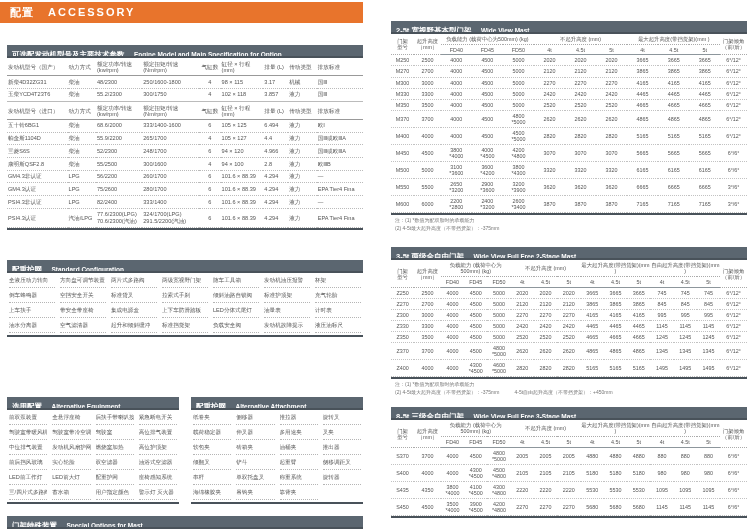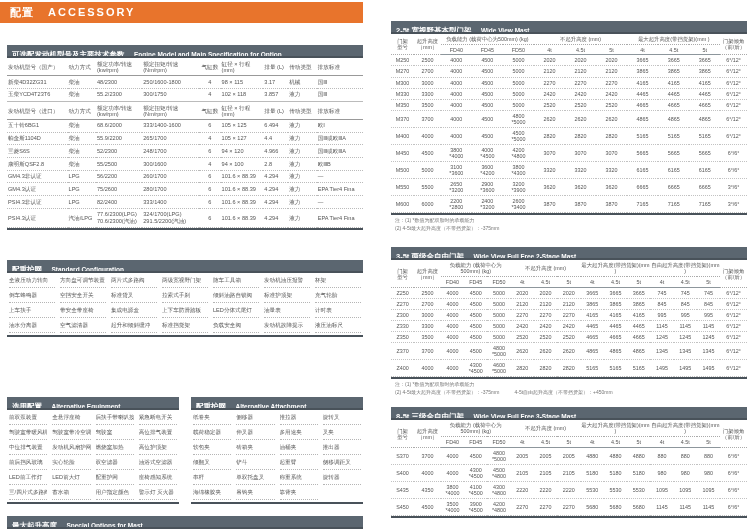--- a/index.html
+++ b/index.html
@@ -357,21 +357,21 @@
               <div class="cfg-item">海绵橡胶夹</div>
               <div class="cfg-item">吊钩夹</div>
               <div class="cfg-item">靠背夹</div>
             </div>
         </div>
       </section>
     </div>
 
     <section class="special-sec">
       <div class="sec-head">
-        <span class="zh">最大起升高度</span>
+        <span class="zh">门架特殊装置</span>
         <span class="en">Special Options for Mast</span>
       </div>
       <div class="grid g6">
         <div class="grid-inner">
             <div class="cfg-item">两级全自由门架</div>
             <div class="cfg-item">三级全自由门架</div>
             <div class="cfg-item">加宽货叉架</div>
             <div class="cfg-item">加高挡货架</div>
             <div class="cfg-item">加长货叉</div>
             <div class="cfg-item">特殊货叉</div>

